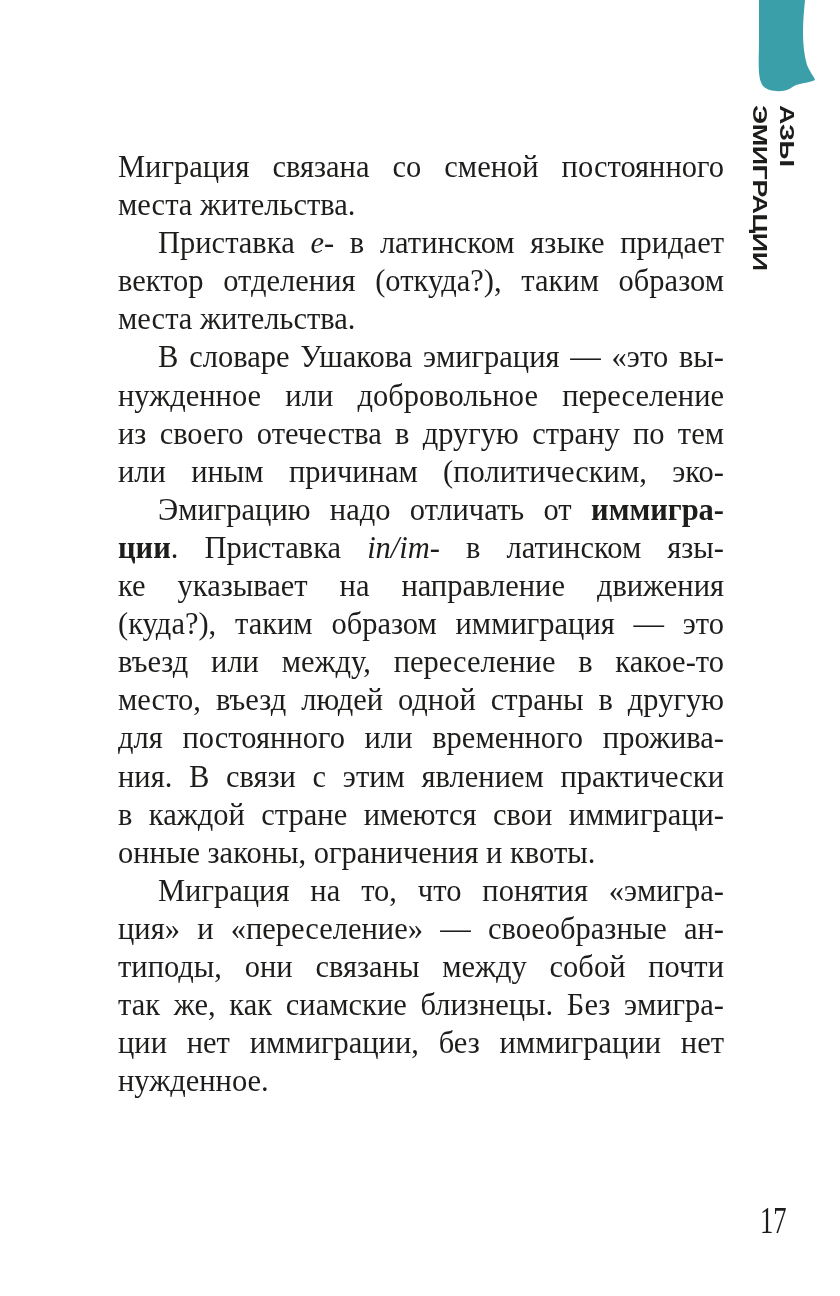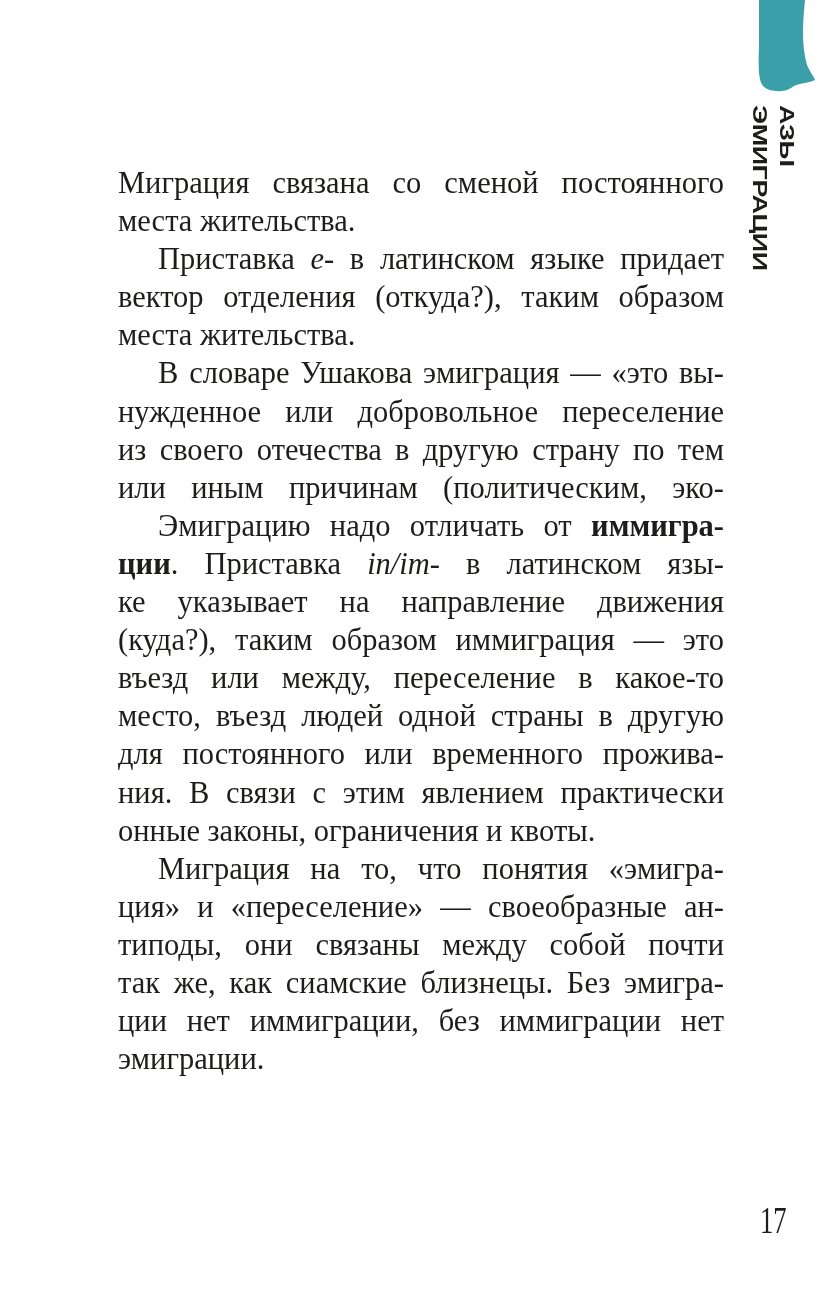--- a/index.html
+++ b/index.html
@@ -7,21 +7,21 @@
     width: 840px; height: 1296px; background: #ffffff; position: relative; overflow: hidden;
     font-family: "DejaVu Serif", "Liberation Serif", serif; color: #1d1d1b;
   }
   .tab-shape { position: absolute; left: 755px; top: 0; width: 62px; height: 92px; }
   .running-head {
     position: absolute; left: 770px; top: 105px; width: 34px; height: 190px;
     writing-mode: vertical-rl; font-family: "Liberation Sans", sans-serif;
     font-weight: bold; font-size: 27px; letter-spacing: -0.5px; line-height: 34px;
     transform: scaleX(0.78); color: #1d1d1b; text-align: left;
   }
-  .body-text { position: absolute; left: 118px; top: 148px; width: 606px; margin-top: 16px; }
+  .body-text { position: absolute; left: 118px; top: 148px; width: 606px; }
   .line {
     font-family: "Liberation Serif", serif; font-size: 30.5px; line-height: 38.1px;
     height: 38.1px; white-space: nowrap; text-align: justify; text-align-last: justify;
   }
   .line.last { text-align-last: left; }
   .line.indent { padding-left: 40px; }
   b { font-weight: bold; }
   i { font-style: italic; }
   .page-number {
     position: absolute; left: 760px; top: 1198px; font-family: "Liberation Serif", serif;
@@ -55,25 +55,26 @@
     </div>
     <div>
       <div class="line indent">Эмиграцию надо отличать от <b>иммигра-</b></div>
       <div class="line"><b>ции</b>. Приставка <i>in/im-</i> в латинском язы-</div>
       <div class="line">ке указывает на направление движения</div>
       <div class="line">(куда?), таким образом иммиграция — это</div>
       <div class="line">въезд или между, переселение в какое-то</div>
       <div class="line">место, въезд людей одной страны в другую</div>
       <div class="line">для постоянного или временного прожива-</div>
       <div class="line">ния. В связи с этим явлением практически</div>
+      <div class="line">в каждой стране имеются свои иммиграци-</div>
       <div class="line last">онные законы, ограничения и квоты.</div>
     </div>
     <div>
       <div class="line indent">Миграция на то, что понятия «эмигра-</div>
       <div class="line">ция» и «переселение» — своеобразные ан-</div>
       <div class="line">типоды, они связаны между собой почти</div>
       <div class="line">так же, как сиамские близнецы. Без эмигра-</div>
       <div class="line">ции нет иммиграции, без иммиграции нет</div>
-      <div class="line last">эмиграции.</div>
+      <div class="line last">нужденное.</div>
     </div>
   </div>
 
 <div class="page-number">17</div>
 
 </body></html>

